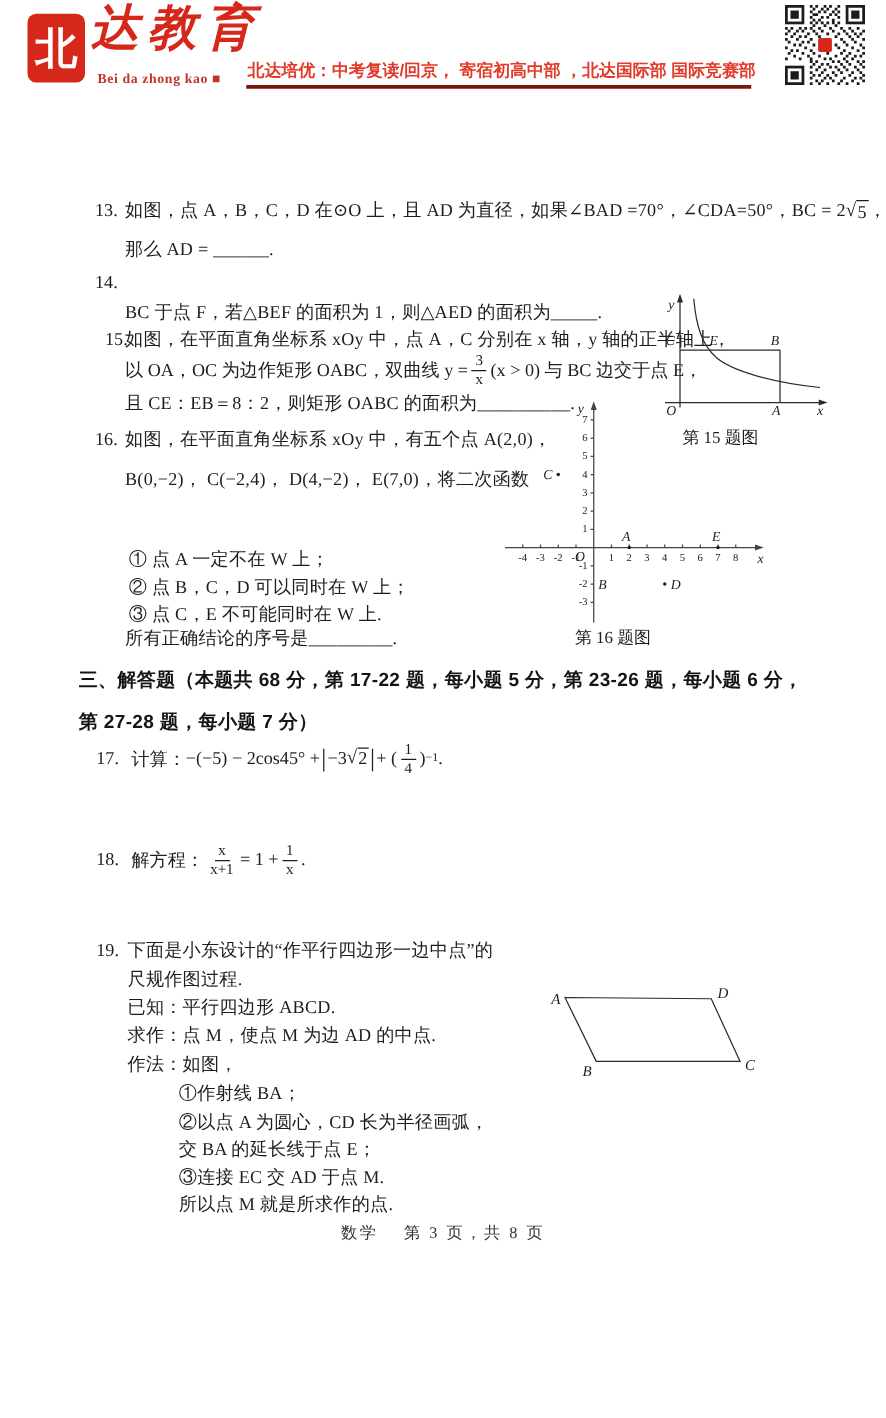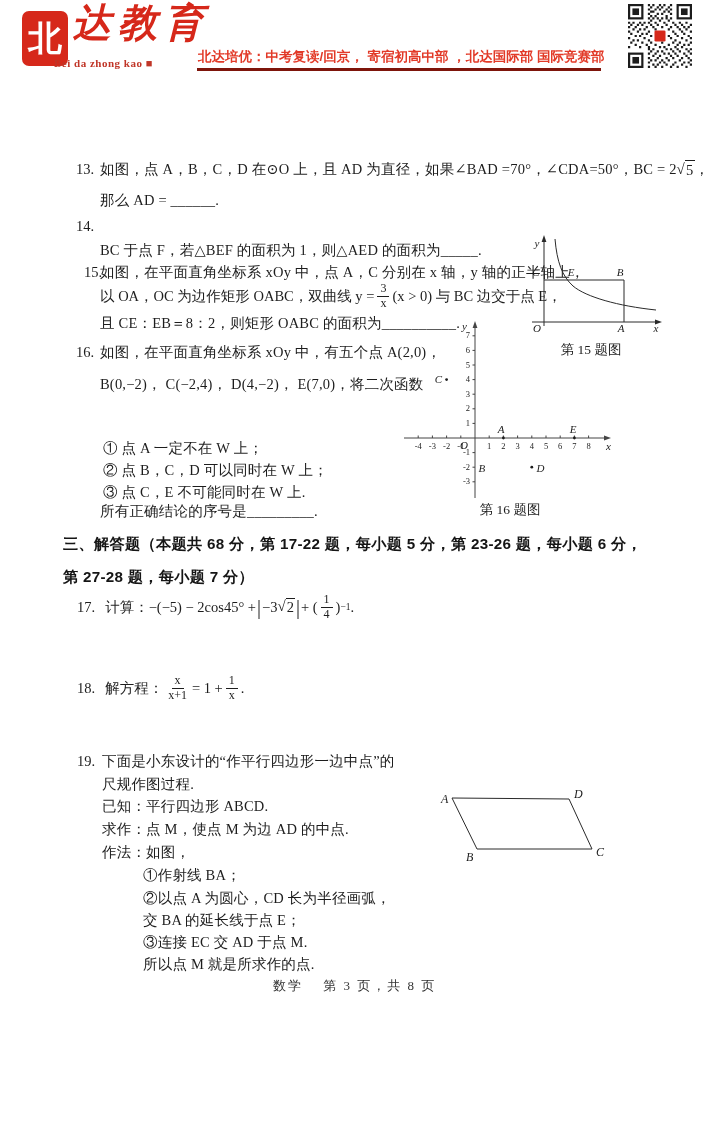--- a/index.html
+++ b/index.html
@@ -16,26 +16,26 @@
   .sq .ov{border-top:1.2px solid #1d1d1d;padding:0 1px;}
   .abar{font-size:20px;font-weight:300;vertical-align:-2px;padding:0 1px;}
   sup.e{font-size:9.5px;vertical-align:6px;letter-spacing:0;}
   .sec{position:absolute;white-space:nowrap;font-family:"Liberation Sans","DejaVu Sans",sans-serif;
        font-weight:bold;font-size:15.2px;letter-spacing:.3px;color:#151515;}
   
   .seal{position:absolute;left:22px;top:11px;width:46px;height:55px;background:#d6281a;border-radius:7px;
         display:flex;align-items:center;justify-content:center;color:#fff;font-size:34px;font-weight:bold;}
   .brand{position:absolute;left:72px;top:0px;font-size:39px;font-weight:bold;font-style:italic;
          color:#d6281a;letter-spacing:7px;line-height:1.2;}
-  .brandsub{position:absolute;left:54px;top:57px;font-size:11px;color:#c03527;font-weight:bold;letter-spacing:.5px;text-align:center;}
+  .brandsub{position:absolute;left:78px;top:57px;font-size:11px;color:#c03527;font-weight:bold;letter-spacing:.5px;text-align:center;}
   .tagline{position:absolute;left:198px;top:48px;font-size:13.5px;font-weight:bold;color:#e23a28;
            font-family:"Liberation Sans","DejaVu Sans",sans-serif;white-space:nowrap;}
   .rule{position:absolute;left:197px;top:68px;width:404px;height:3px;background:#7e150b;}
   .fig{position:absolute;}
-  .caption{position:absolute;font-size:13.5px;text-align:center;white-space:nowrap;}
+  .caption{position:absolute;font-size:13.5px;text-align:left;white-space:nowrap;}
   .footer{position:absolute;left:0;top:977px;width:100%;text-align:center;font-size:13px;letter-spacing:2px;color:#333;}
   svg text{font-family:"Liberation Serif","DejaVu Serif",serif;}
   .ptlabel{font-style:italic;font-size:11px;fill:#1d1d1d;}
   .tick{font-size:8.5px;fill:#1d1d1d;}
 </style>
 </head>
 <body>
 
 <div class="page">
 

